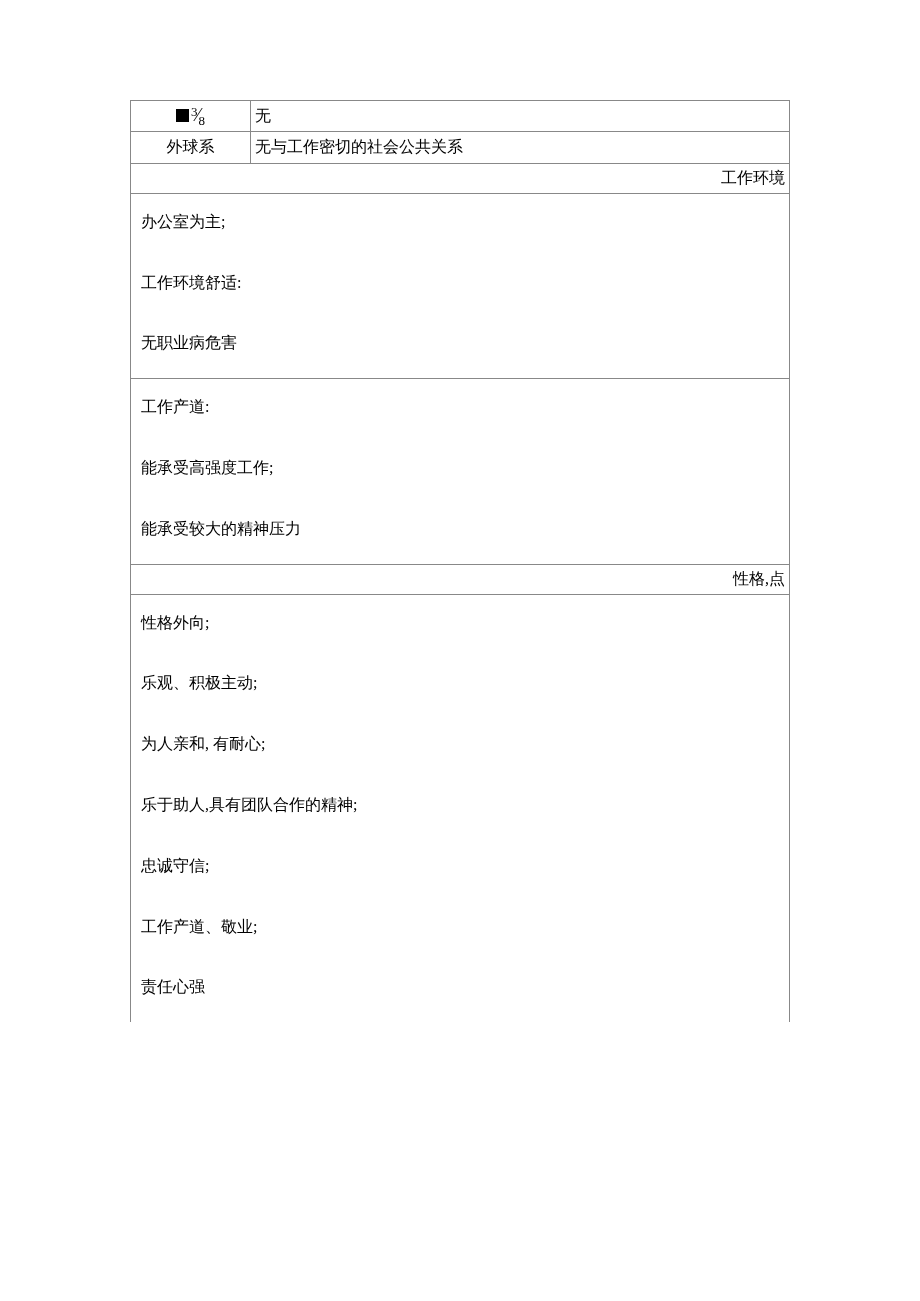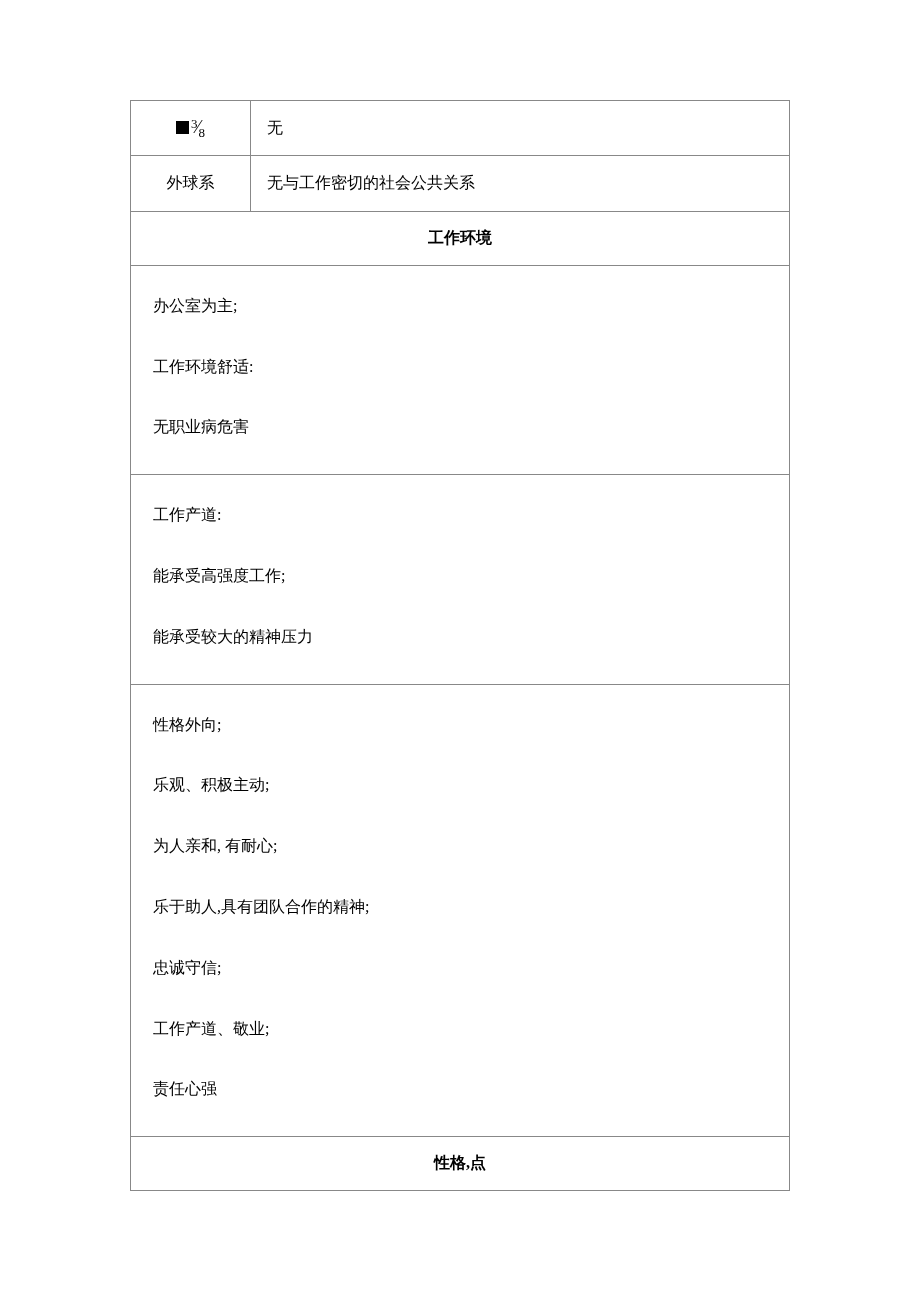--- a/index.html
+++ b/index.html
@@ -18,21 +18,21 @@
     position: relative;
   }
   table.doc {
     border-collapse: collapse;
     width: 100%;
     table-layout: fixed;
   }
   table.doc td, table.doc th {
     border: 1px solid #888;
     vertical-align: middle;
-    padding: 16px;
+    padding: 4px;
   }
   .col-left {
     width: 120px;
   }
   .cell {
     padding: 12px 4px 12px 4px;
     line-height: 1.4;
   }
   .cell-left {
     text-align: center;
@@ -63,22 +63,22 @@
     font-size: 18px;
     margin: 0 -1px;
   }
   .frac .den {
     position: relative;
     top: 4px;
     font-size: 13px;
   }
   .section-head {
     padding: 10px 2px;
-    text-align: center;
-    font-weight: bold;
+    text-align: right;
+    font-weight: normal;
   }
   .section-body {
     padding: 6px 2px 6px 2px;
     text-align: left;
   }
   .section-body p {
     margin: 6px;
     padding: 8px 0 26px 0;
     line-height: 1.3;
   }
@@ -128,30 +128,30 @@
 
       <tr>
         <td colspan="2" class="section-body">
           <p>工作产道:</p>
           <p>能承受高强度工作;</p>
           <p>能承受较大的精神压力</p>
         </td>
       </tr>
 
       <tr>
+        <td colspan="2" class="section-head">
+          <span>性格,点</span>
+        </td>
+      </tr>
+      <tr>
         <td colspan="2" class="section-body" style="border-bottom:none;">
           <p>性格外向;</p>
           <p>乐观、积极主动;</p>
           <p>为人亲和,  有耐心;</p>
           <p>乐于助人,具有团队合作的精神;</p>
           <p>忠诚守信;</p>
           <p>工作产道、敬业;</p>
           <p>责任心强</p>
         </td>
       </tr>
-      <tr>
-        <td colspan="2" class="section-head">
-          <span>性格,点</span>
-        </td>
-      </tr>
     </tbody>
   </table>
 </div>
 
 </body></html>

